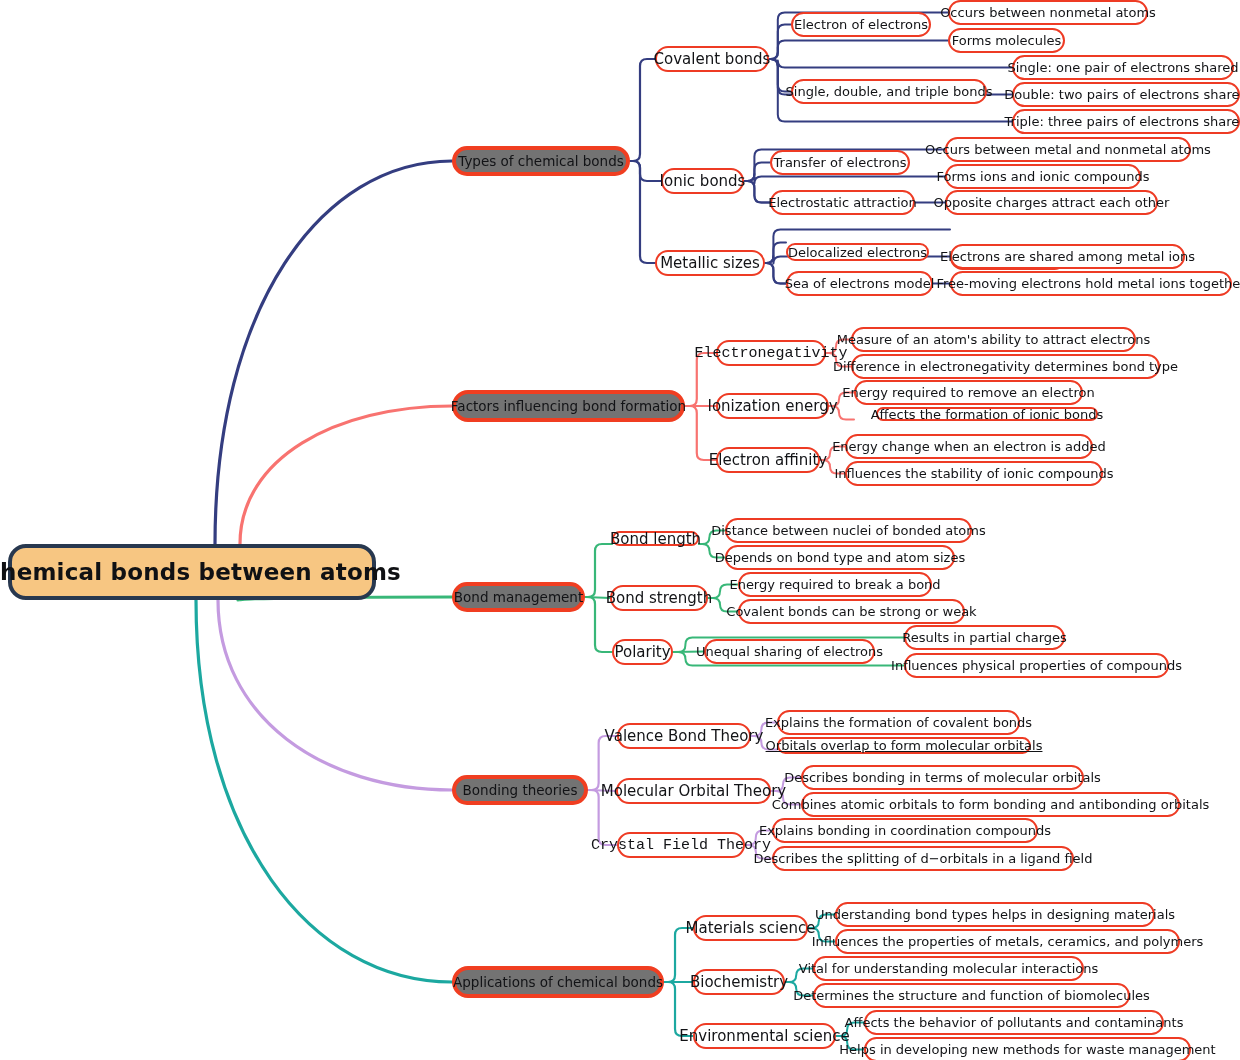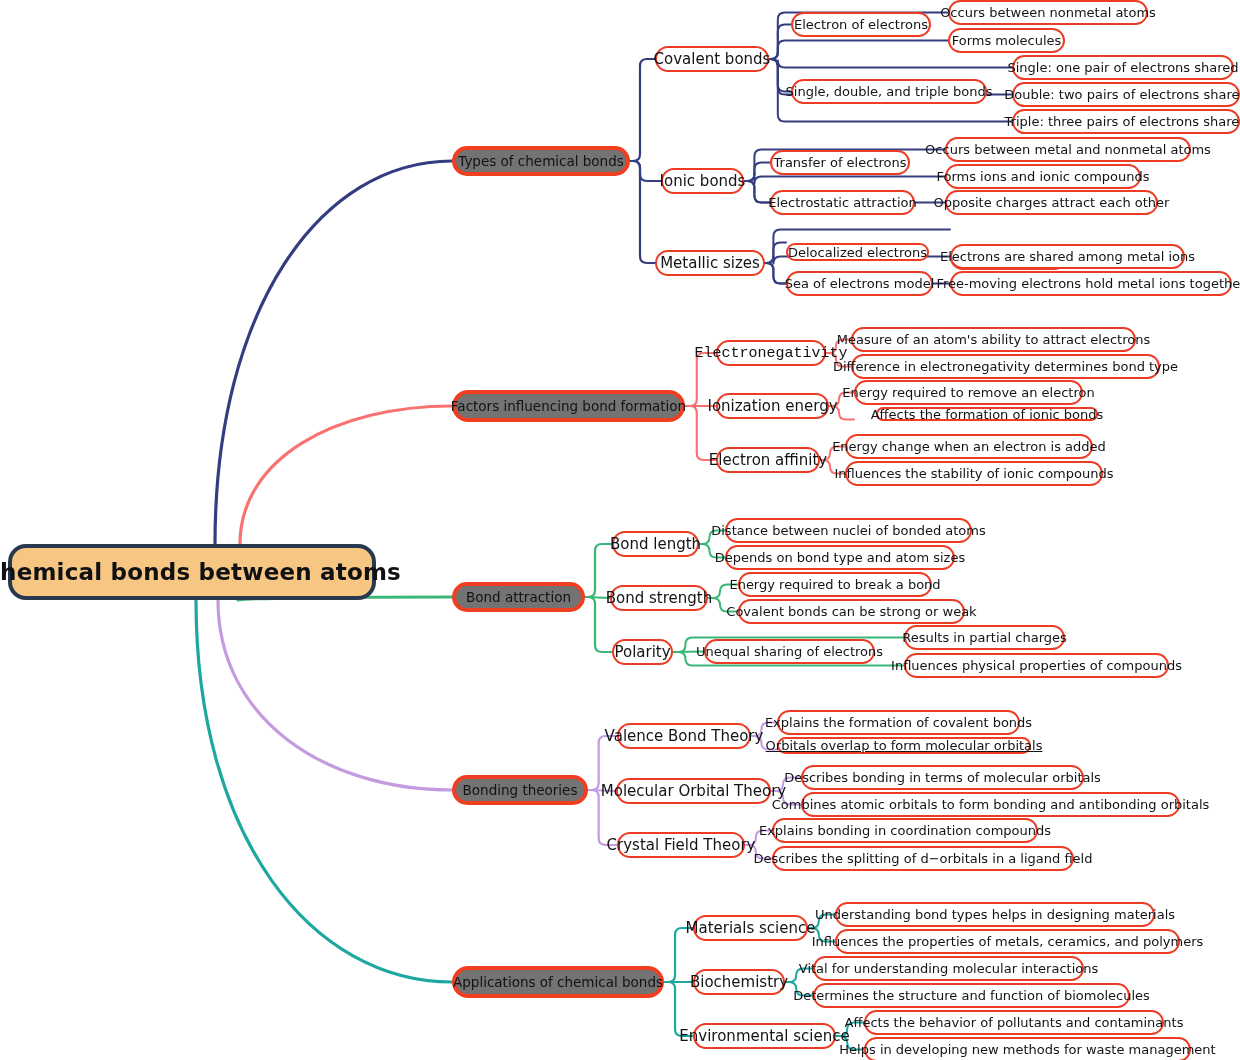--- a/index.html
+++ b/index.html
@@ -156,39 +156,39 @@
       <div class="node lvl1" style="left: 452px; top: 390px; width: 233px; height: 32px;">Factors influencing bond formation</div>
       <div class="node lvl2" style="left: 716px; top: 340px; width: 110px; height: 26px; font-family: Liberation Mono, monospace;">Electronegativity</div>
       <div class="node lvl3" style="left: 851px; top: 327px; width: 285px; height: 25px;">Measure of an atom's ability to attract electrons</div>
       <div class="node lvl3" style="left: 851px; top: 354px; width: 309px; height: 25px;">Difference in electronegativity determines bond type</div>
       <div class="node lvl2" style="left: 716px; top: 393px; width: 113px; height: 26px;">Ionization energy</div>
       <div class="node lvl3" style="left: 854px; top: 380px; width: 229px; height: 25px;">Energy required to remove an electron</div>
       <div class="node lvl3" style="left: 854px; top: 407px; width: 222px; height: 14px; margin-left: 22px;">Affects the formation of ionic bonds</div>
       <div class="node lvl2" style="left: 716px; top: 447px; width: 104px; height: 26px;">Electron affinity</div>
       <div class="node lvl3" style="left: 845px; top: 434px; width: 248px; height: 25px;">Energy change when an electron is added</div>
       <div class="node lvl3" style="left: 845px; top: 461px; width: 258px; height: 25px;">Influences the stability of ionic compounds</div>
-      <div class="node lvl1" style="left: 452px; top: 582px; width: 133px; height: 30px;">Bond attraction</div>
-      <div class="node lvl2" style="left: 612px; top: 531px; width: 87px; height: 26px;">Bond length</div>
+      <div class="node lvl1" style="left: 452px; top: 582px; width: 133px; height: 30px;">Bond management</div>
+      <div class="node lvl2" style="left: 612px; top: 531px; width: 87px; height: 15px;">Bond length</div>
       <div class="node lvl3" style="left: 725px; top: 518px; width: 247px; height: 25px;">Distance between nuclei of bonded atoms</div>
       <div class="node lvl3" style="left: 725px; top: 545px; width: 230px; height: 25px;">Depends on bond type and atom sizes</div>
       <div class="node lvl2" style="left: 610px; top: 585px; width: 98px; height: 26px;">Bond strength</div>
       <div class="node lvl3" style="left: 738px; top: 572px; width: 194px; height: 25px;">Energy required to break a bond</div>
       <div class="node lvl3" style="left: 738px; top: 599px; width: 227px; height: 25px;">Covalent bonds can be strong or weak</div>
       <div class="node lvl2" style="left: 612px; top: 639px; width: 61px; height: 26px;">Polarity</div>
       <div class="node lvl3" style="left: 704px; top: 639px; width: 171px; height: 25px;">Unequal sharing of electrons</div>
       <div class="node lvl3" style="left: 904px; top: 625px; width: 161px; height: 25px;">Results in partial charges</div>
       <div class="node lvl3" style="left: 904px; top: 653px; width: 265px; height: 25px;">Influences physical properties of compounds</div>
       <div class="node lvl1" style="left: 452px; top: 775px; width: 136px; height: 30px;">Bonding theories</div>
       <div class="node lvl2" style="left: 617px; top: 723px; width: 134px; height: 26px;">Valence Bond Theory</div>
       <div class="node lvl3" style="left: 777px; top: 710px; width: 243px; height: 25px;">Explains the formation of covalent bonds</div>
       <div class="node lvl3" style="left: 777px; top: 737px; width: 254px; height: 17px; text-decoration: underline;">Orbitals overlap to form molecular orbitals</div>
       <div class="node lvl2" style="left: 616px; top: 778px; width: 155px; height: 26px;">Molecular Orbital Theory</div>
       <div class="node lvl3" style="left: 801px; top: 765px; width: 283px; height: 25px;">Describes bonding in terms of molecular orbitals</div>
       <div class="node lvl3" style="left: 801px; top: 792px; width: 379px; height: 25px;">Combines atomic orbitals to form bonding and antibonding orbitals</div>
-      <div class="node lvl2" style="left: 617px; top: 832px; width: 128px; height: 26px;">Crystal Field Theory</div>
+      <div class="node lvl2" style="left: 617px; top: 832px; width: 128px; height: 26px; font-family: Liberation Mono, monospace;">Crystal Field Theory</div>
       <div class="node lvl3" style="left: 772px; top: 818px; width: 266px; height: 25px;">Explains bonding in coordination compounds</div>
       <div class="node lvl3" style="left: 772px; top: 846px; width: 302px; height: 25px;">Describes the splitting of d−orbitals in a ligand field</div>
       <div class="node lvl1" style="left: 452px; top: 966px; width: 212px; height: 32px;">Applications of chemical bonds</div>
       <div class="node lvl2" style="left: 693px; top: 915px; width: 115px; height: 26px;">Materials science</div>
       <div class="node lvl3" style="left: 835px; top: 902px; width: 320px; height: 25px;">Understanding bond types helps in designing materials</div>
       <div class="node lvl3" style="left: 835px; top: 929px; width: 345px; height: 25px;">Influences the properties of metals, ceramics, and polymers</div>
       <div class="node lvl2" style="left: 693px; top: 969px; width: 92px; height: 26px;">Biochemistry</div>
       <div class="node lvl3" style="left: 813px; top: 956px; width: 271px; height: 25px;">Vital for understanding molecular interactions</div>
       <div class="node lvl3" style="left: 813px; top: 983px; width: 317px; height: 25px;">Determines the structure and function of biomolecules</div>
       <div class="node lvl2" style="left: 693px; top: 1023px; width: 143px; height: 26px;">Environmental science</div>

